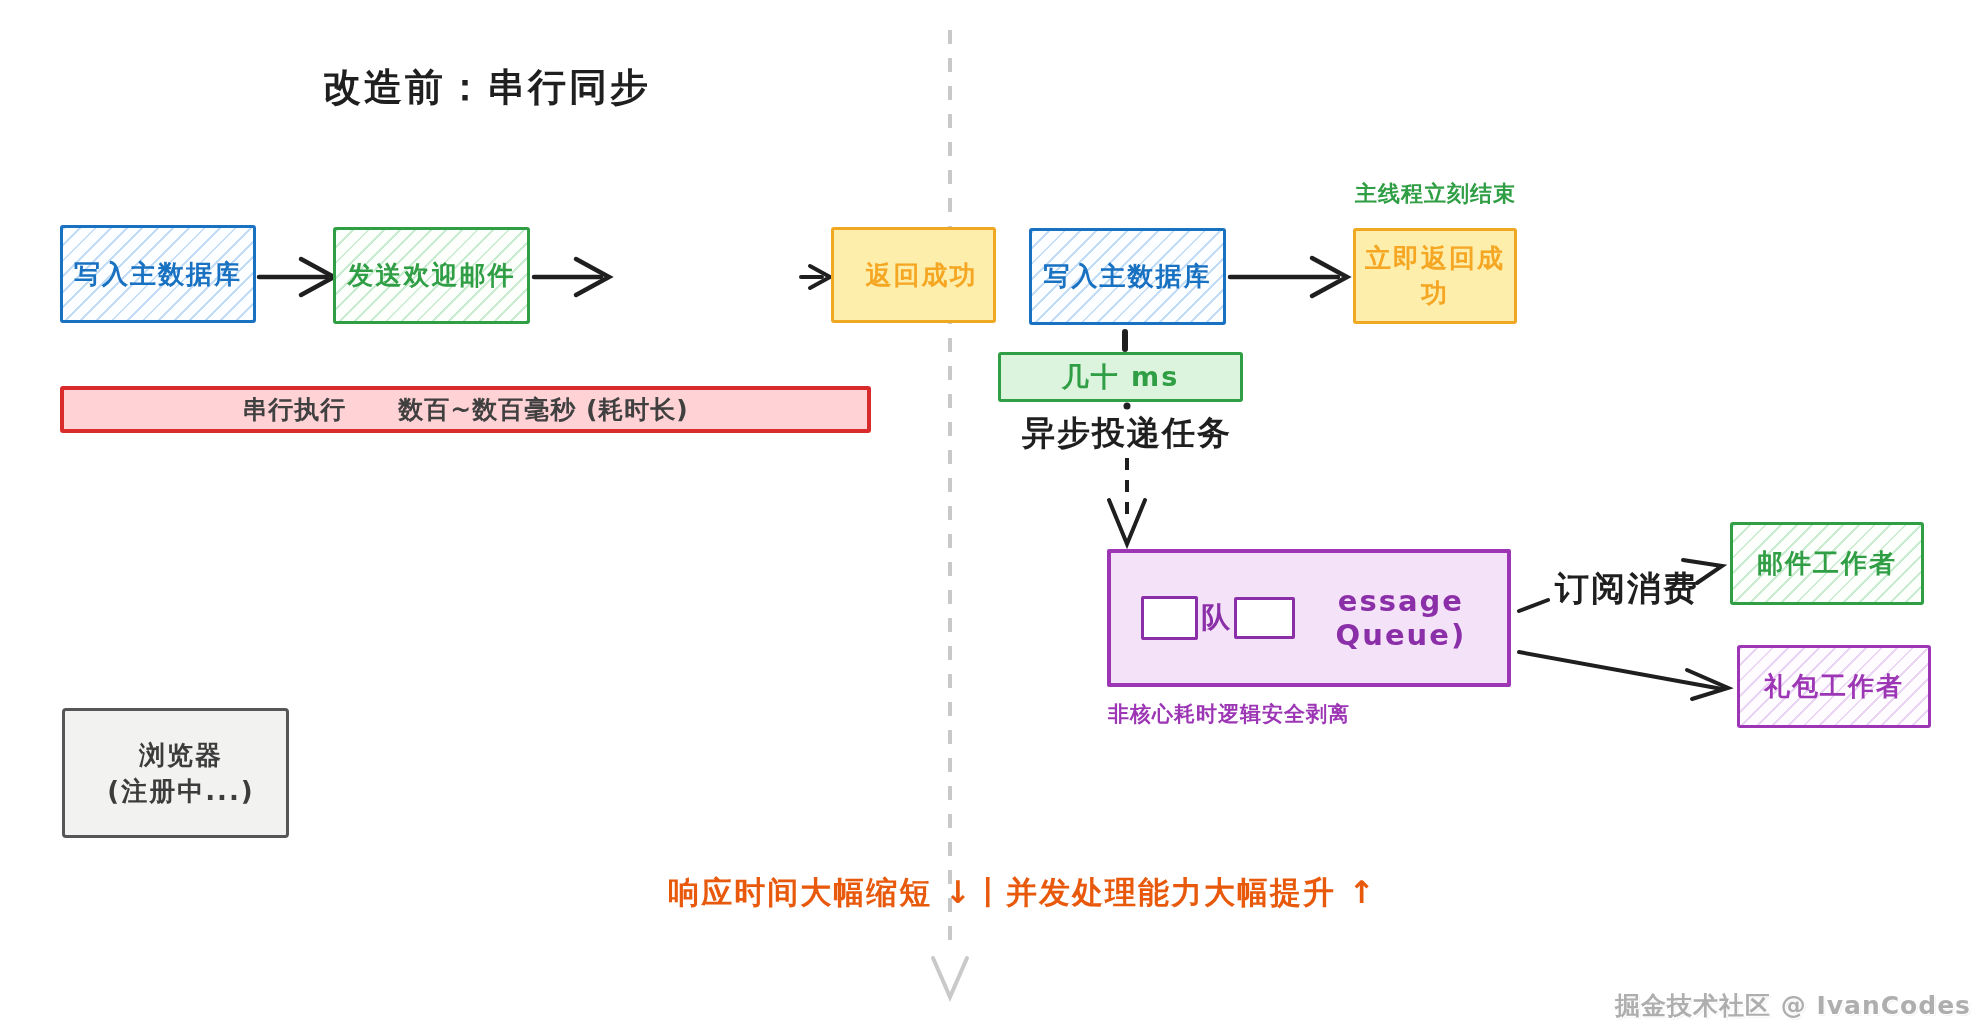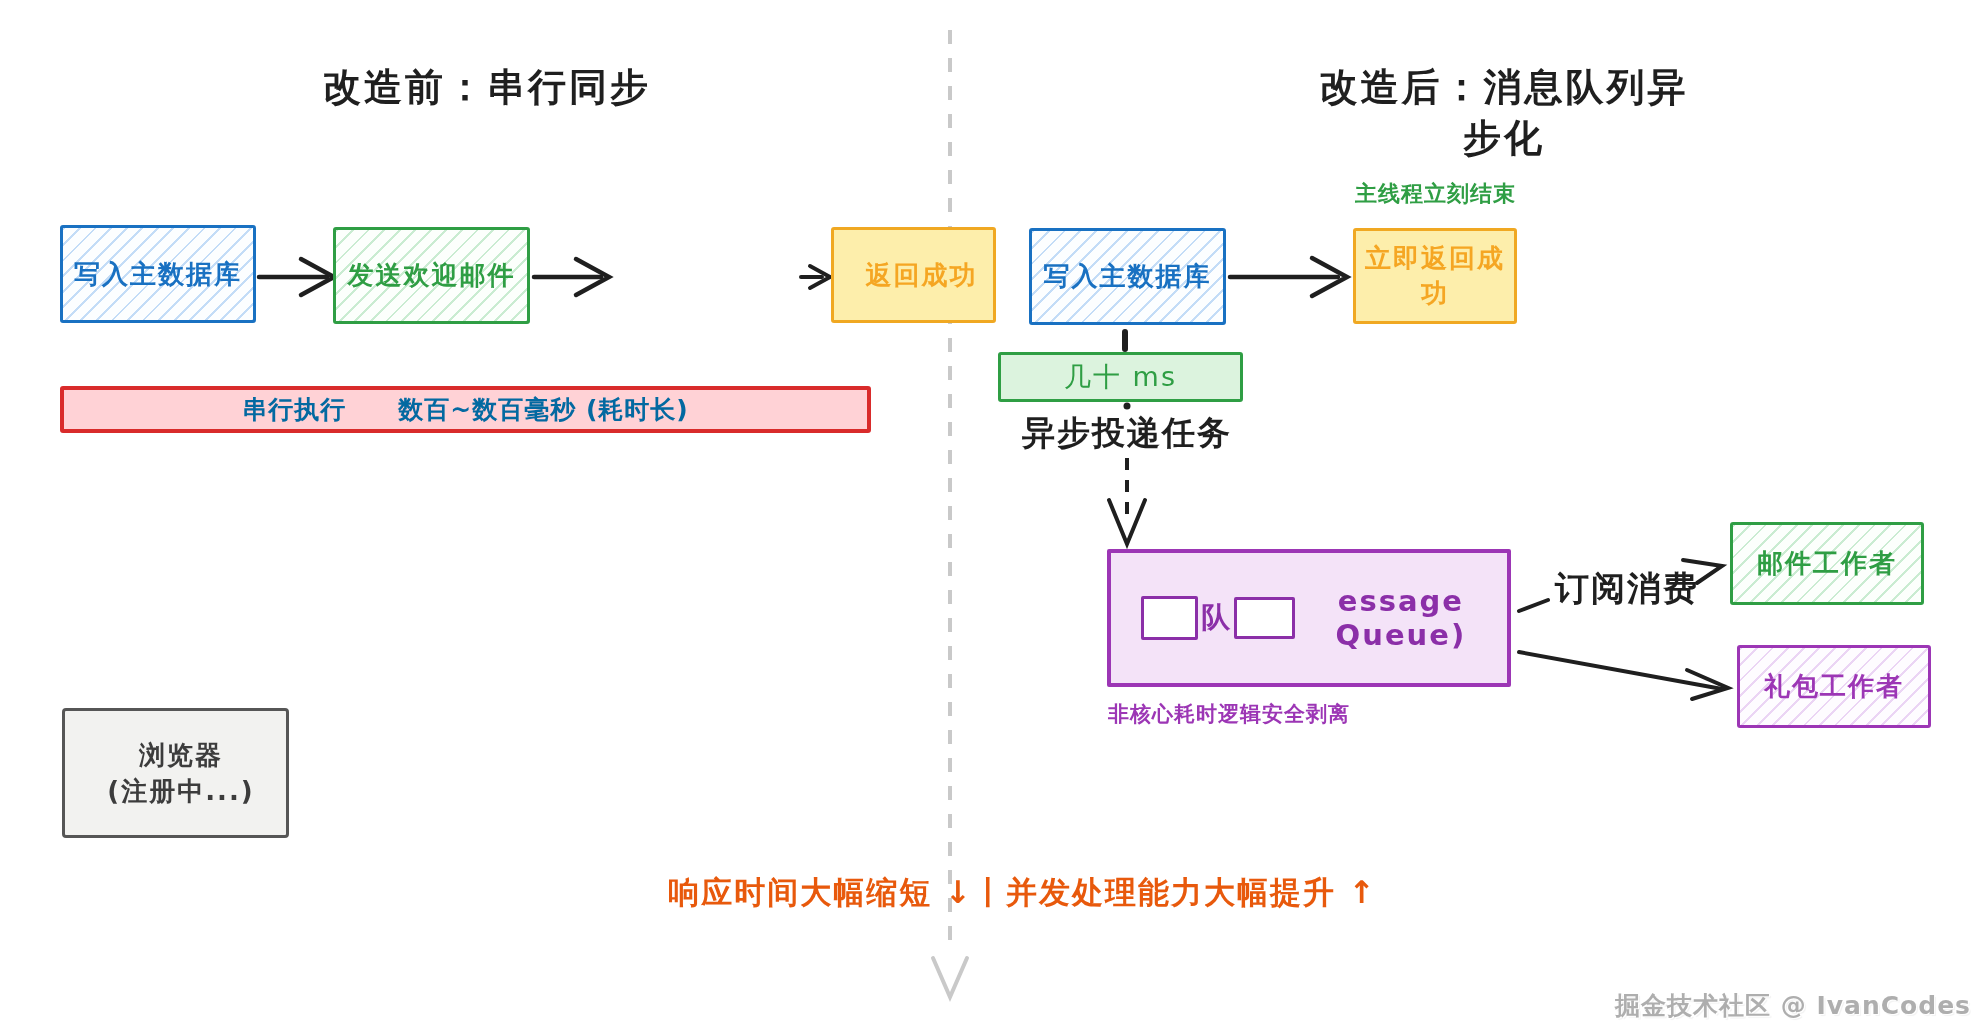--- a/index.html
+++ b/index.html
@@ -11,24 +11,24 @@
   .title{position:absolute;z-index:2;font-size:38px;font-weight:700;color:#1f1f1f;text-align:center;letter-spacing:3px;}
   
   .hatch-blue{background-color:#fcfeff;background-image:repeating-linear-gradient(135deg,rgba(110,170,235,.40) 0 2px,transparent 2px 11px);}
   .hatch-green{background-color:#fcfffc;background-image:repeating-linear-gradient(135deg,rgba(120,205,140,.38) 0 2px,transparent 2px 11px);}
   .hatch-purple{background-color:#fefcff;background-image:repeating-linear-gradient(135deg,rgba(200,140,225,.35) 0 2px,transparent 2px 11px);}
   .b-blue{border:3.5px solid #1971c2;color:#1971c2;}
   .b-green{border:3.5px solid #2f9e44;color:#2f9e44;}
   .b-purple{border:3.5px solid #9c36b5;color:#9c36b5;}
   .b-yellow{border:3.5px solid #f0a822;color:#f5a623;background:#fdeeab;}
   .flow-label{font-size:26px;}
-  .red-bar{border:4px solid #d92b2b;background:#ffd2d6;color:#0369a1;font-size:25px;font-weight:600;letter-spacing:1px;}
+  .red-bar{border:4px solid #d92b2b;background:#ffd2d6;color:#404040;font-size:25px;font-weight:600;letter-spacing:1px;}
   .gray-box{border:3.5px solid #565656;background:#f2f2f0;color:#3c3c3c;font-size:26px;font-weight:600;
             flex-direction:column;line-height:1.4;letter-spacing:2px;border-radius:4px;padding-left:11px;}
-  .ms-box{border:3.5px solid #2f9e44;background:#dcf3de;color:#2f9e44;font-size:27px;font-weight:400;}
+  .ms-box{border:3.5px solid #2f9e44;background:#dcf3de;color:#2f9e44;font-size:27px;font-weight:700;}
   .mq-box{border:4px solid #9c36b5;background:#f4e3f8;color:#8b2fa8;font-size:29px;font-weight:600;
           justify-content:flex-start;padding-left:30px;border-radius:2px;}
   .redact{display:inline-block;background:#ffffff;border:3px solid #8b2fa8;border-radius:2px;}
   .note-green{position:absolute;z-index:2;color:#2f9e44;font-size:22px;font-weight:600;text-align:center;letter-spacing:1px;}
   .note-purple{position:absolute;z-index:2;color:#9c36b5;font-size:21px;font-weight:600;letter-spacing:1px;}
   .big-black{position:absolute;z-index:2;color:#1f1f1f;font-size:33px;font-weight:600;text-align:center;letter-spacing:2px;}
   .summary{position:absolute;z-index:2;left:0;top:872px;width:100%;text-align:center;color:#e8590c;
            font-size:31px;font-weight:700;letter-spacing:2px;margin-left:29px;}
   .watermark{position:absolute;z-index:2;right:16px;bottom:14px;color:#aeaeae;font-size:25px;font-weight:700;
              letter-spacing:1px;text-shadow:1px 1px 0 #ffffff,2px 2px 1px #f2f2f2;}
@@ -80,21 +80,20 @@
 
   <div class="box red-bar" style="left:60px;top:386px;width:811px;height:47px;">
     <span>串行执行　　数百~数百毫秒 (耗时长)</span>
   </div>
 
   <div class="box gray-box" style="left:62px;top:708px;width:227px;height:130px;">
     <span>浏览器</span>
     <span>(注册中...)</span>
   </div>
 
-  <div class="title" style="left:1304px;top:62px;width:400px;">改造后：消息队列异步化</div>
 
   <div class="note-green" style="left:1348px;top:179px;width:175px;">主线程立刻结束</div>
 
   <div class="box hatch-blue b-blue flow-label" style="left:1029px;top:228px;width:197px;height:97px;">
     <span>写入主数据库</span>
   </div>
   <div class="box b-yellow flow-label" style="left:1353px;top:228px;width:164px;height:96px;">
     <span>立即返回成功</span>
   </div>
 

